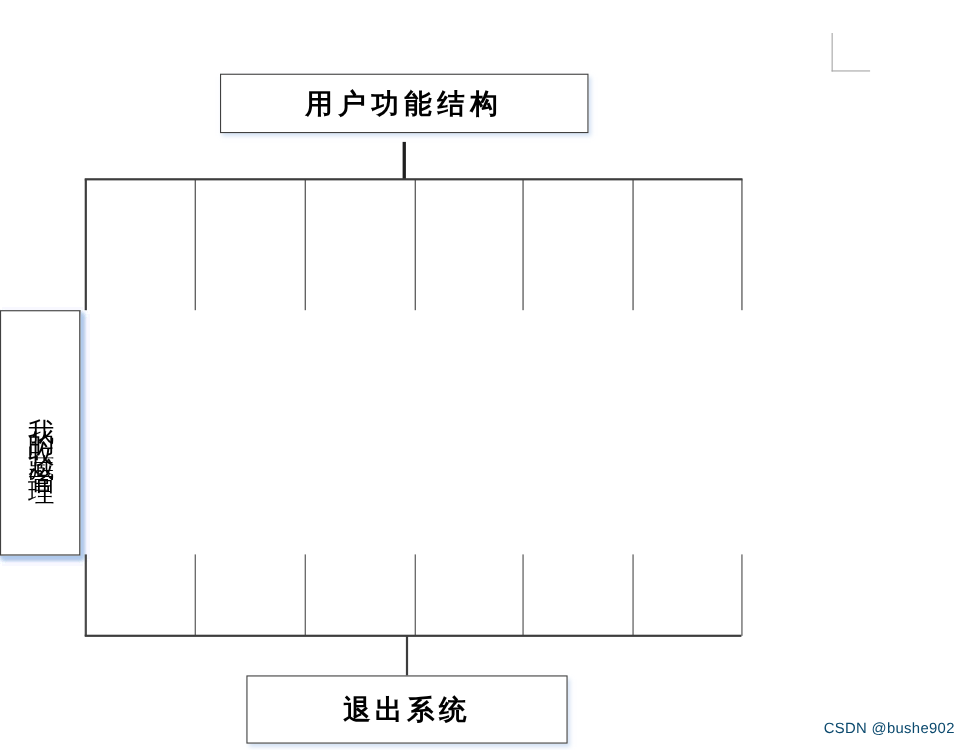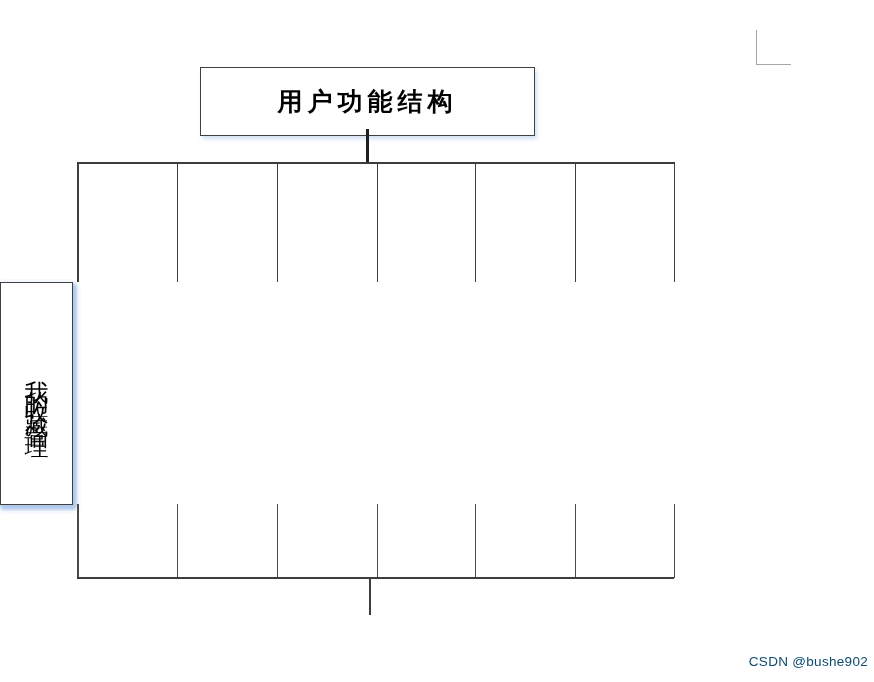--- a/index.html
+++ b/index.html
@@ -23,21 +23,21 @@
     background: #ffffff;
     border: 1.5px solid #404040;
     box-shadow: 2px 3px 4px rgba(175, 200, 235, 0.55);
     display: flex;
     align-items: center;
     justify-content: center;
     color: #000000;
   }
   .node.h-title {
     left: 200px; top: 67px;
-    width: 335px; height: 69px;
+    width: 335px; height: 54px;
     font-weight: bold;
     font-size: 25px;
     letter-spacing: 5px;
   }
   .node.h-exit {
     left: 224px; top: 614px;
     width: 292px; height: 62px;
     font-weight: bold;
     font-size: 25px;
     letter-spacing: 4px;
@@ -148,16 +148,19 @@
   <div class="line drop-bottom dx1"></div>
   <div class="line drop-bottom dx2"></div>
   <div class="line drop-bottom dx3"></div>
   <div class="line drop-bottom dx4"></div>
   <div class="line drop-bottom dx5"></div>
   <div class="line drop-bottom dx6"></div>
   <div class="line drop-bottom dx7"></div>
   <div class="line" id="hline-bottom"></div>
   <div class="line" id="conn-exit-v"></div>
 
+  <div class="node h-exit">
+    <span>退出系统</span>
+  </div>
 
   <div id="watermark">CSDN @bushe902</div>
 
 </div>
 
 </body></html>

